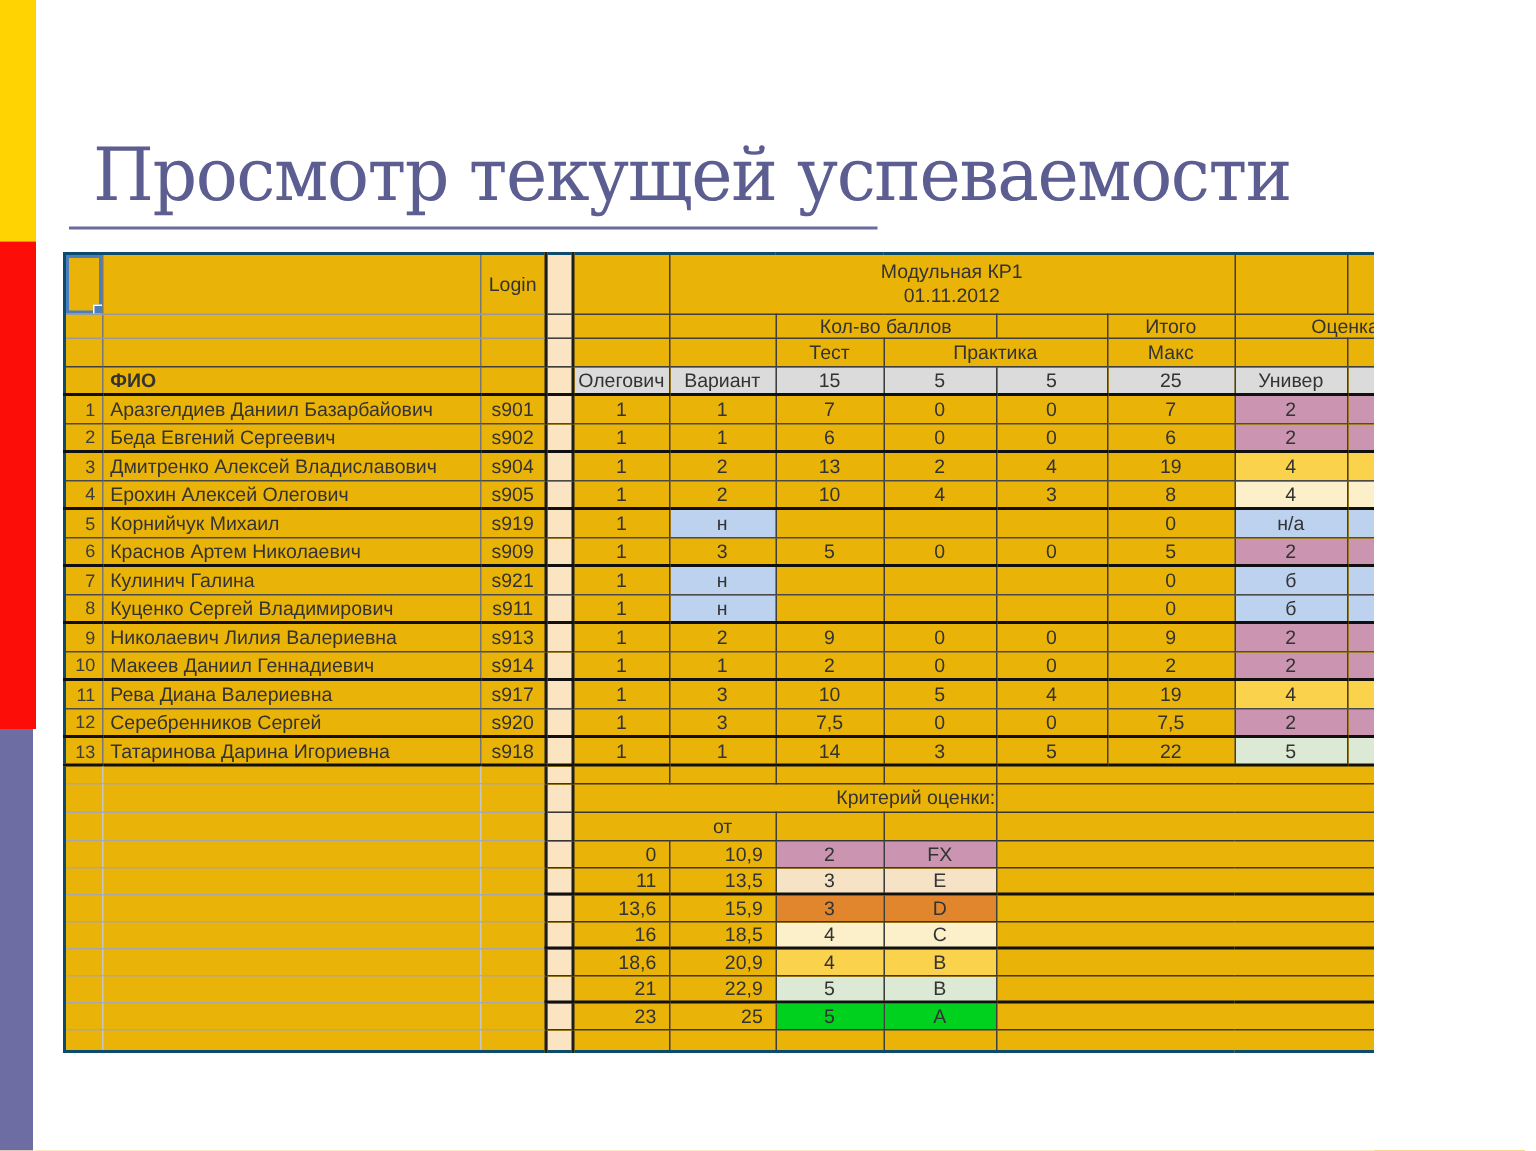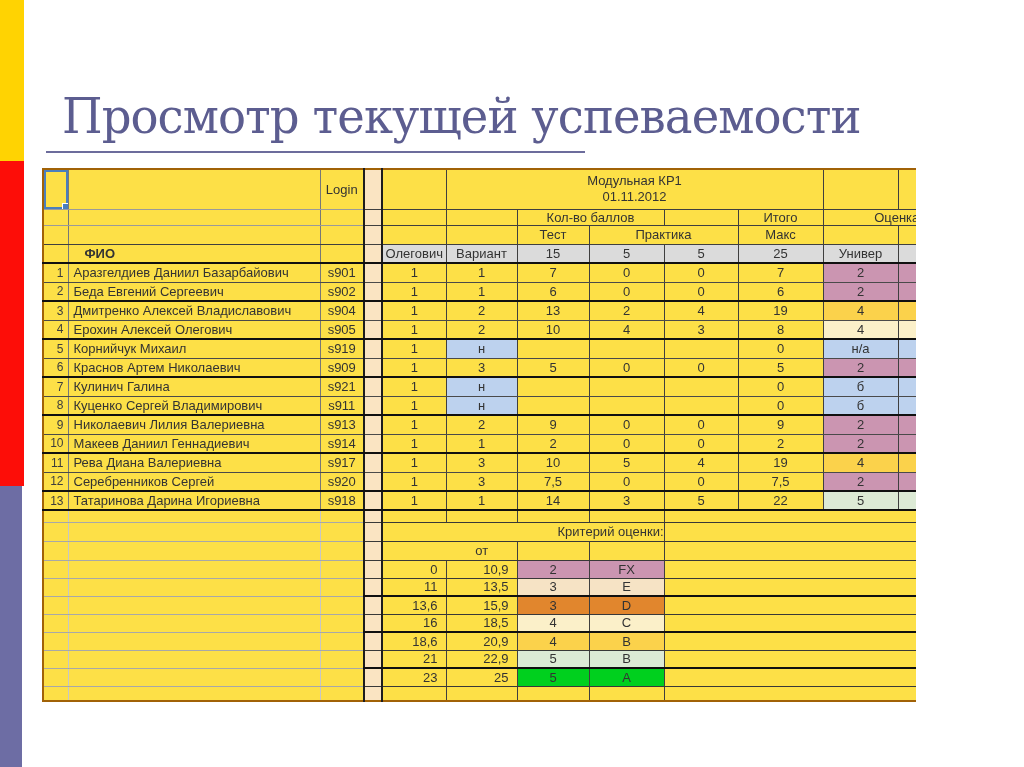--- a/index.html
+++ b/index.html
@@ -20,21 +20,21 @@
     transform:scaleX(.95); transform-origin:left;
   }
   .title-rule{position:absolute; left:46px; top:151px; width:539px; height:2px; background:var(--rule,#6C6C9C);}
   
   .pagenum{position:absolute; left:952px; top:701px; width:24px; text-align:center;
     font-size:15px; color:#222;}
   
   .sheet{position:absolute; left:42px; top:168px;}
   table.grid{
     border-collapse:collapse; table-layout:fixed; width:941px;
-    border:2px solid #a16207; background:#fde047;
+    border:2px solid #0c4a6e; background:#eab308;
   }
   td{padding:0; font-size:13px; color:#333; text-align:center; vertical-align:middle;
      white-space:nowrap; overflow:hidden;}
   .h40{height:40px}.h16{height:16px}.h19{height:19px}.h12{height:12px}.h18{height:18px}.h15{height:15px}
   
   .sp{background:var(--spacer,#FAE4C2); border-left:2px solid #1d1d1d; border-right:2px solid #1d1d1d;}
   
   .rb{border:1px solid #3f3f3f;}
   
   .c0{border-right:1px solid #777;}
@@ -50,21 +50,21 @@
   tr.thick > td{border-bottom:2px solid #101010;}
   
   tr.bsec > td, tr.crow > td{border-bottom:1px solid #383838;}
   tr.crow.thick > td{border-bottom:2px solid #101010;}
   tr.bsec > td.lc, tr.crow > td.lc{border-bottom:1px solid #a8a8a8;}
   tr.bsec > td.lc.c0, tr.crow > td.lc.c0,
   tr.bsec > td.lc.c1, tr.crow > td.lc.c1{border-right-color:#c6c6c6;}
   
   .num{text-align:right; padding-right:4px; font-size:12px; color:#3d3d3d;}
   .name{text-align:left; padding-left:5px;}
-  .fio{text-align:left; padding-left:16px; font-weight:bold;}
+  .fio{text-align:left; padding-left:5px; font-weight:bold;}
   .numr{text-align:right; padding-right:8px;}
   .crit{text-align:right; padding-left:5px;}
   .ot{padding-left:64px;}
   .modcell div{line-height:16px;}
   
   .selcell{position:relative;}
   .sel{position:absolute; inset:0; border:2px solid var(--selblue,#4A7EBD);}
   .handle{position:absolute; right:-3px; bottom:-3px; width:5px; height:5px;
     background:var(--selblue,#4A7EBD); border:1px solid #fff;}
 </style>

